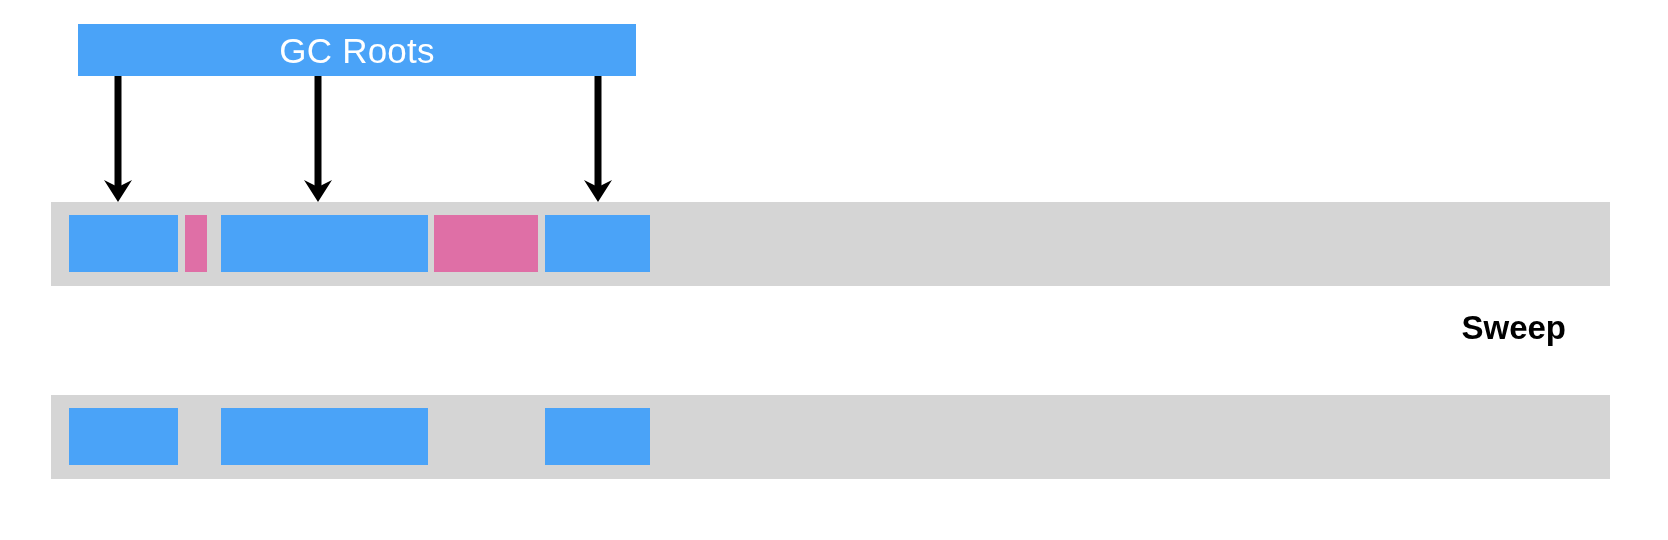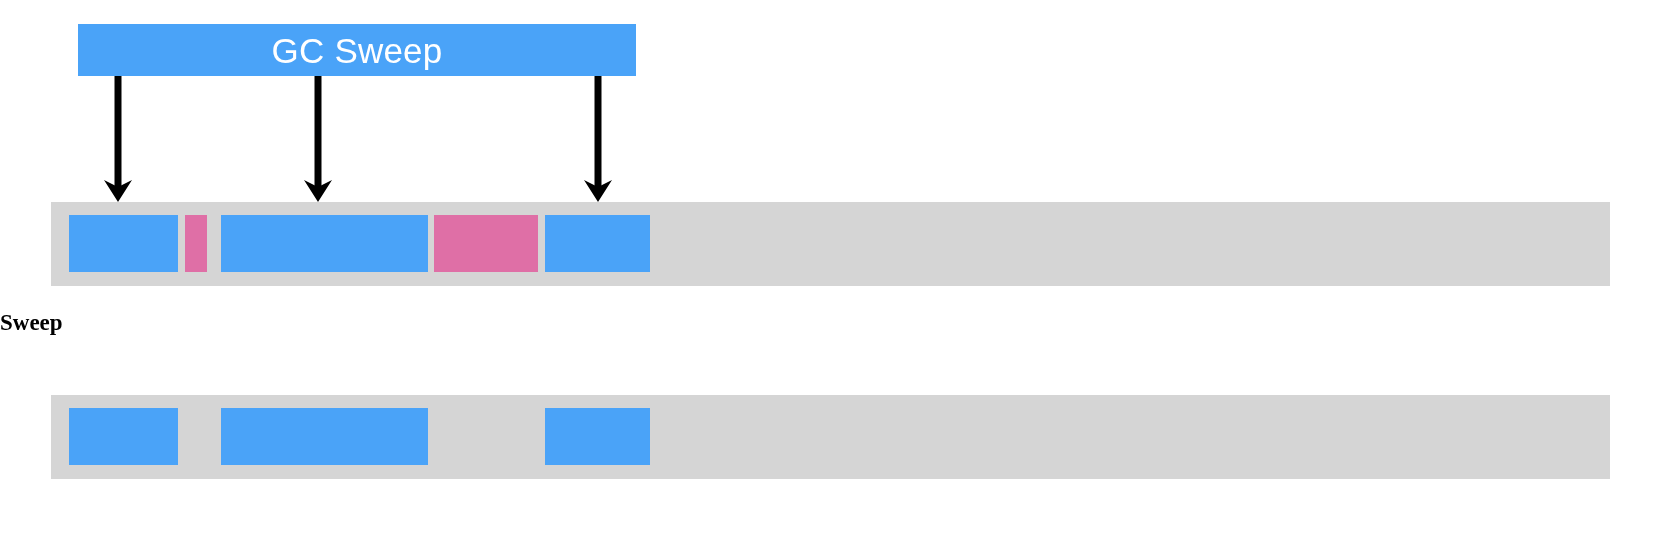--- a/index.html
+++ b/index.html
@@ -67,36 +67,35 @@
   .block.live { background: #4aa3f8; }
   .block.garbage { background: #df6fa6; }
   .block.freed { background: #d5d5d5; }
 
   
   .sweep-caption {
     position: absolute;
     left: 0;
     top: 311px;
     width: 1566px;
-    text-align: left;
-    font-size: 23px;
+    text-align: right;
+    font-size: 33px;
     font-weight: bold;
     color: #000000;
     line-height: 1;
     white-space: nowrap;
-    font-family: Liberation Serif, serif;
   }
 </style>
 </head>
 <body>
 
 <div id="stage">
 
   <div class="roots-box">
-    <span class="roots-label">GC Sweep</span>
+    <span class="roots-label">GC Roots</span>
   </div>
 
   <div id="arrow-layer">
       <div class="arrow" style="left: 118px; top: 76px; height: 126px;">
         <svg width="40" height="126" viewBox="0 0 40 126">
           <line x1="20" y1="0" x2="20" y2="118" stroke="#000000" stroke-width="7"></line>
           <path d="M20 126 L6 104 L20 111 L34 104 Z" fill="#000000"></path>
         </svg>
       </div>
       <div class="arrow" style="left: 318px; top: 76px; height: 126px;">

